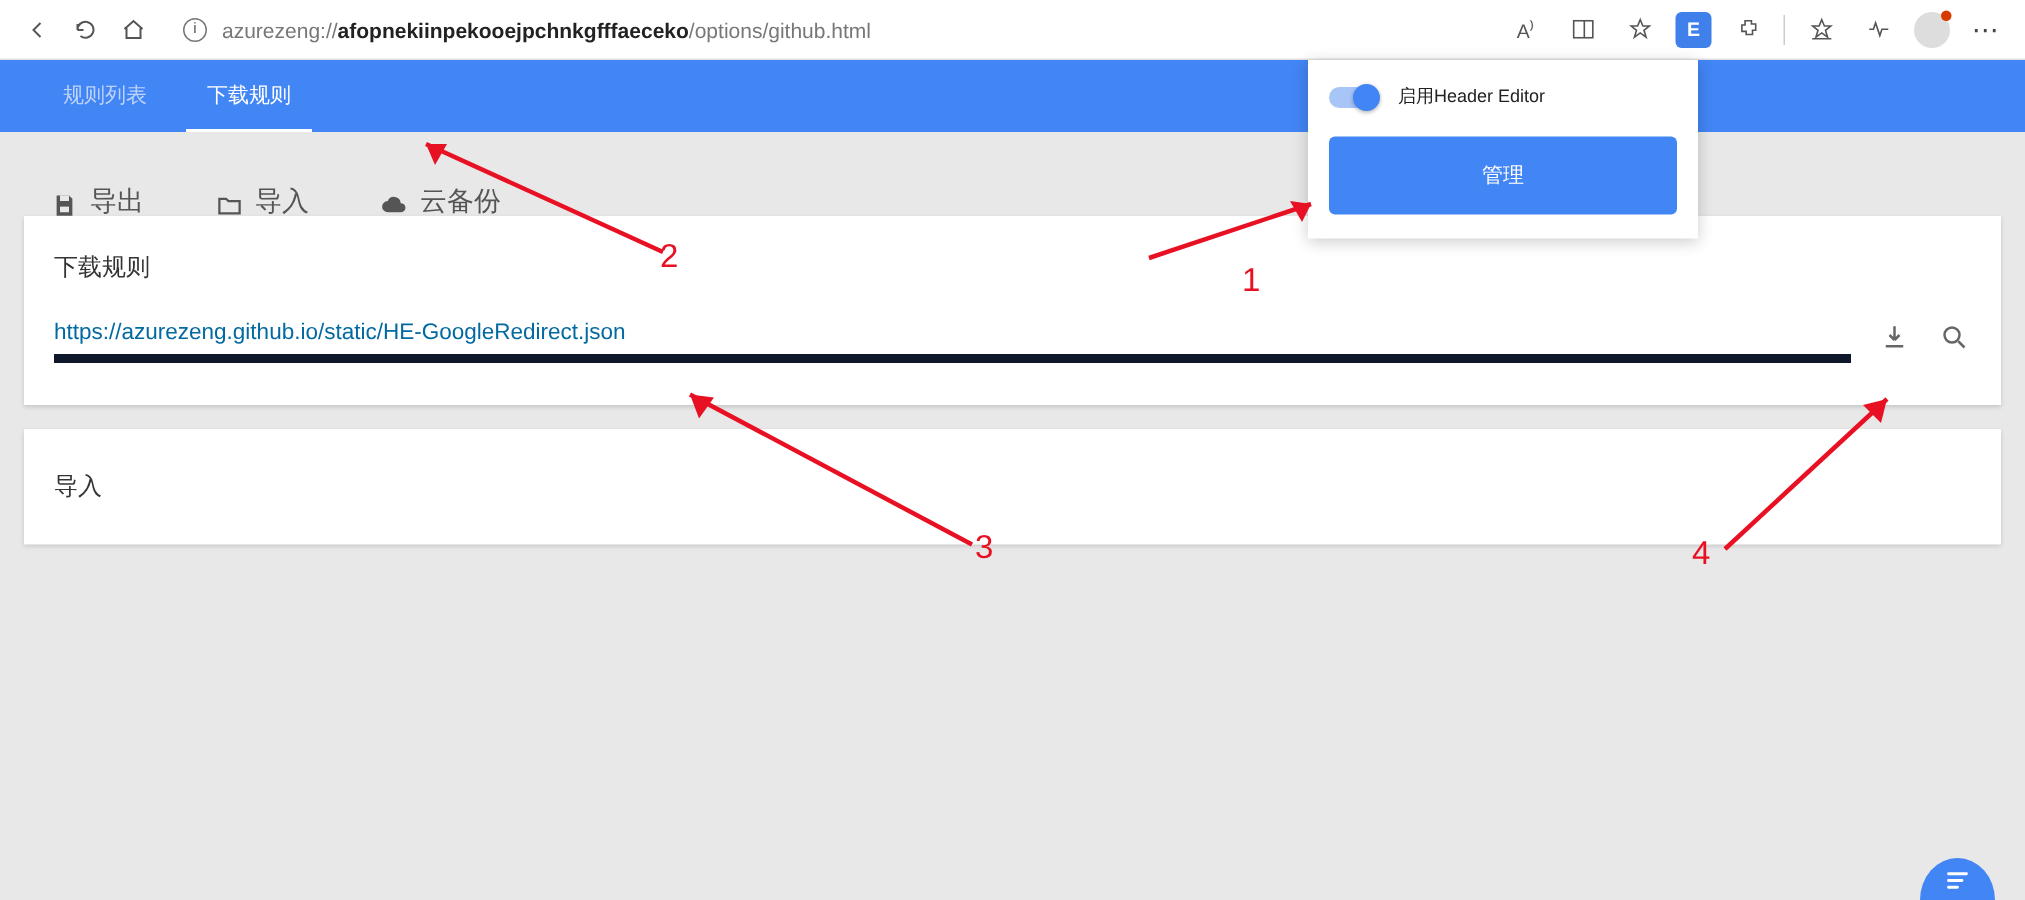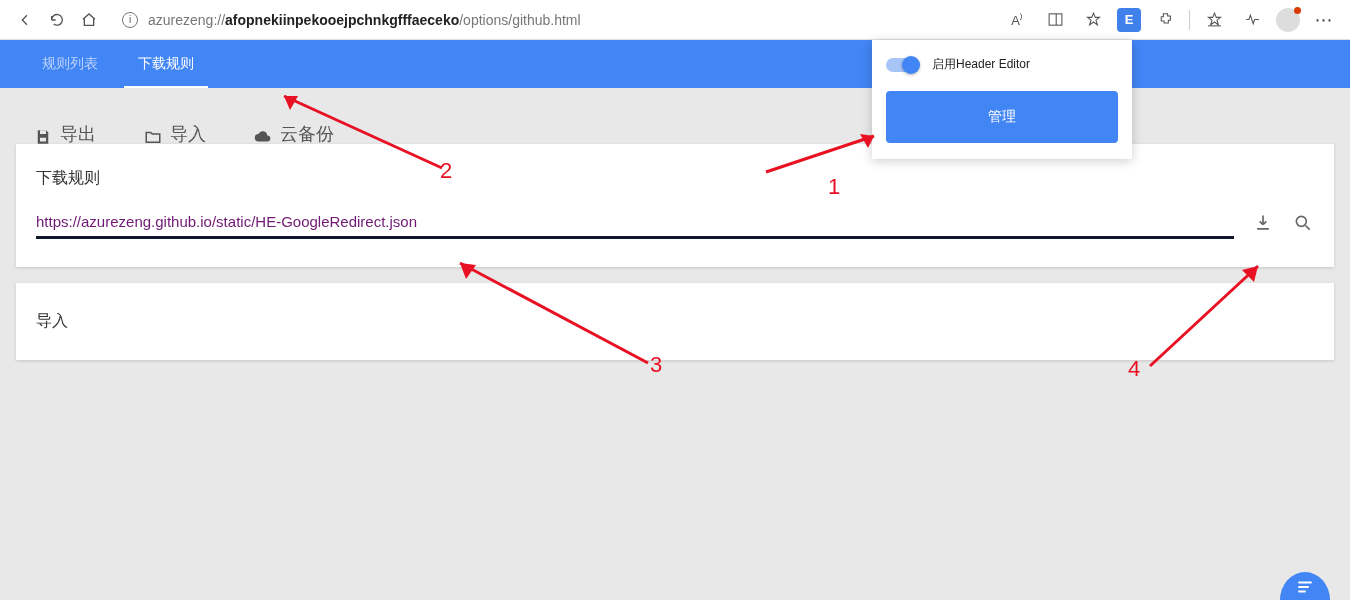--- a/index.html
+++ b/index.html
@@ -31,21 +31,21 @@
 
 
 .toolbar { height: 56px; display: flex; align-items: center; padding: 0 34px; gap: 48px; }
 .tool-btn { display: flex; align-items: flex-end; gap: 8px; color: #555; font-size: 18px; cursor: pointer; margin-top: 36px; }
 .tool-btn svg { width: 18px; height: 18px; fill: #555; }
 
 
 .card { background: #fff; margin: 0 16px 16px 16px; box-shadow: 0 1px 3px rgba(0,0,0,0.15); }
 .card-title { font-size: 16px; color: #333; padding: 24px 20px 18px 20px; }
 .input-row { display: flex; align-items: center; padding: 0 20px 28px 20px; gap: 18px; }
-.url-input { flex: 1; border: none; border-bottom: 3px solid #0f172a; font-size: 15px; padding: 6px 0; color: #701a75; outline: none; background: transparent; }
+.url-input { flex: 1; border: none; border-bottom: 6px solid #0f172a; font-size: 15px; padding: 6px 0; color: #0369a1; outline: none; background: transparent; }
 .icon-btn { width: 22px; height: 22px; color: #666; cursor: pointer; display: flex; align-items: center; justify-content: center; }
 .icon-btn svg { width: 20px; height: 20px; fill: #666; }
 
 .card-import .card-title { padding: 28px 20px; }
 
 
 .popup { position: absolute; top: 40px; right: 218px; width: 260px; background: #fff; box-shadow: 0 2px 10px rgba(0,0,0,0.2); padding: 16px 14px; }
 .popup-row { display: flex; align-items: center; gap: 14px; margin-bottom: 18px; }
 .toggle { width: 32px; height: 14px; background: #a7c5f7; border-radius: 8px; position: relative; }
 .toggle::after { content:''; width: 18px; height: 18px; background: #4285f4; border-radius: 50%; position: absolute; right: -2px; top: -2px; box-shadow: 0 1px 3px rgba(0,0,0,0.3); }

